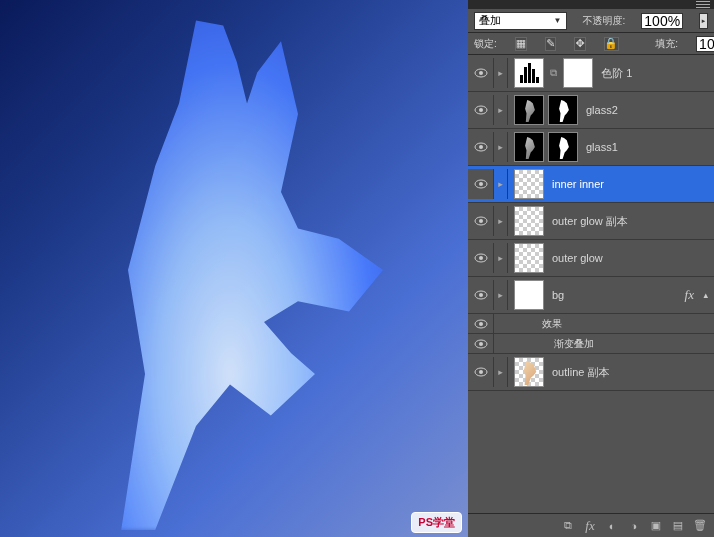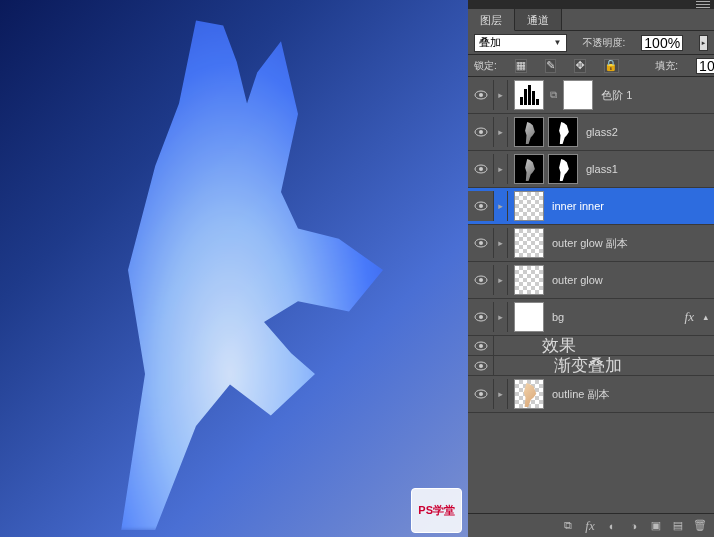--- a/index.html
+++ b/index.html
@@ -41,48 +41,44 @@
 .thumb.levels span{ width:3px; background:#000;}
 .thumb.outline-hand { position:relative;}
 .thumb.outline-hand::after{ content:""; position:absolute; left:6px; top:3px; width:18px; height:24px; background:linear-gradient(135deg,#f5d7b0,#d4a070); clip-path: polygon(30% 0,50% 5%,70% 15%,85% 45%,70% 60%,55% 70%,40% 100%,20% 100%,25% 60%,15% 40%);}
 .link-icon { font-size:10px; color:#aaa; padding:0 2px;}
 .layer-label { padding-left:8px; font-size:11px; white-space:nowrap; cursor:text;}
 .fx-tag { position:absolute; right:20px; font-style:italic; font-family:"Times New Roman",serif; font-size:13px; color:#ccc;}
 .fx-toggle-arrow{ position:absolute; right:6px; font-size:9px; color:#ccc; cursor:pointer;}
 .effects-sub { display:flex; flex-direction:column;}
 .effect-row{ display:flex; align-items:center; height:20px; border-bottom:1px solid #393939;}
 .effect-row .vis-col{ width:26px; border-right:1px solid #393939; height:20px;}
-.effect-label{ padding-left:48px; font-size:17px;}
+.effect-label{ padding-left:48px; font-size:10px;}
 .bottom-bar{ height:24px; background:#535353; border-top:1px solid #2a2a2a; display:flex; align-items:center; justify-content:flex-end; padding:0 6px; gap:6px;}
 .b-icon{ width:16px; height:16px; display:flex; align-items:center; justify-content:center; font-size:11px; color:#bbb; cursor:pointer;}
 .b-icon.fx{ font-family:"Times New Roman",serif; font-style:italic; font-size:13px;}
 .watermark{ position:absolute; bottom:4px; right:252px; display:flex; gap:4px; font-size:11px;}
-.wm{ padding:14px 6px; border-radius:4px; background:rgba(255,255,255,.85); color:#c03; font-weight:bold; border:1px solid #fff;}
+.wm{ padding:2px 6px; border-radius:4px; background:rgba(255,255,255,.85); color:#c03; font-weight:bold; border:1px solid #fff;}
 .wm.url{ color:#06c;}
 </style>
 </head>
 <body>
 
 <div class="canvas">
   <div class="hand-shape"></div>
 </div>
 
 <div class="panel">
   <div class="panel-top">
     <div class="bars">
         <span></span>
         <span></span>
         <span></span>
       </div>
   </div>
 
-  <div class="tabs">
-    <div class="tab active">图层</div>
-    <div class="tab">通道</div>
-  </div>
 
   <div class="toolbar">
     <div class="blend-select">
       <span>叠加</span>
       <span class="arrow">▼</span>
     </div>
     <span class="lbl">不透明度:</span>
     <div class="pct-input">100%</div>
     <div class="pct-arrow">▸</div>
   </div>

